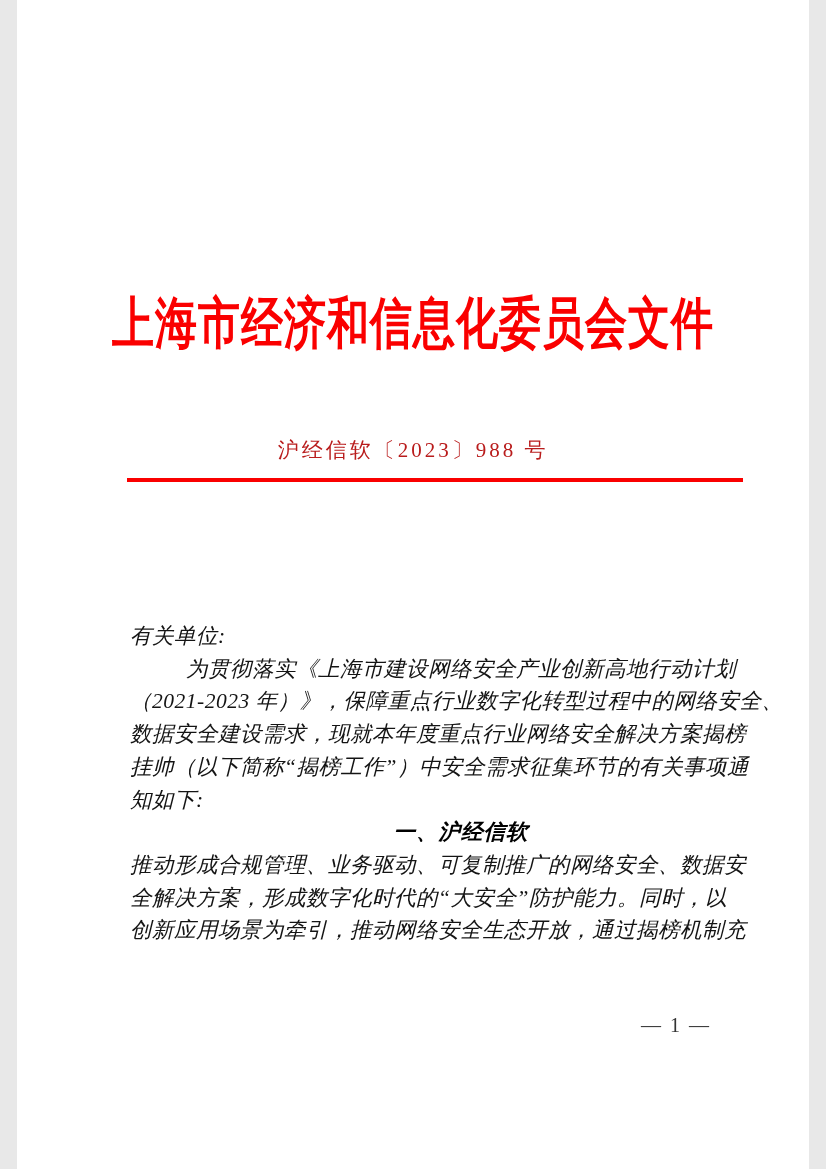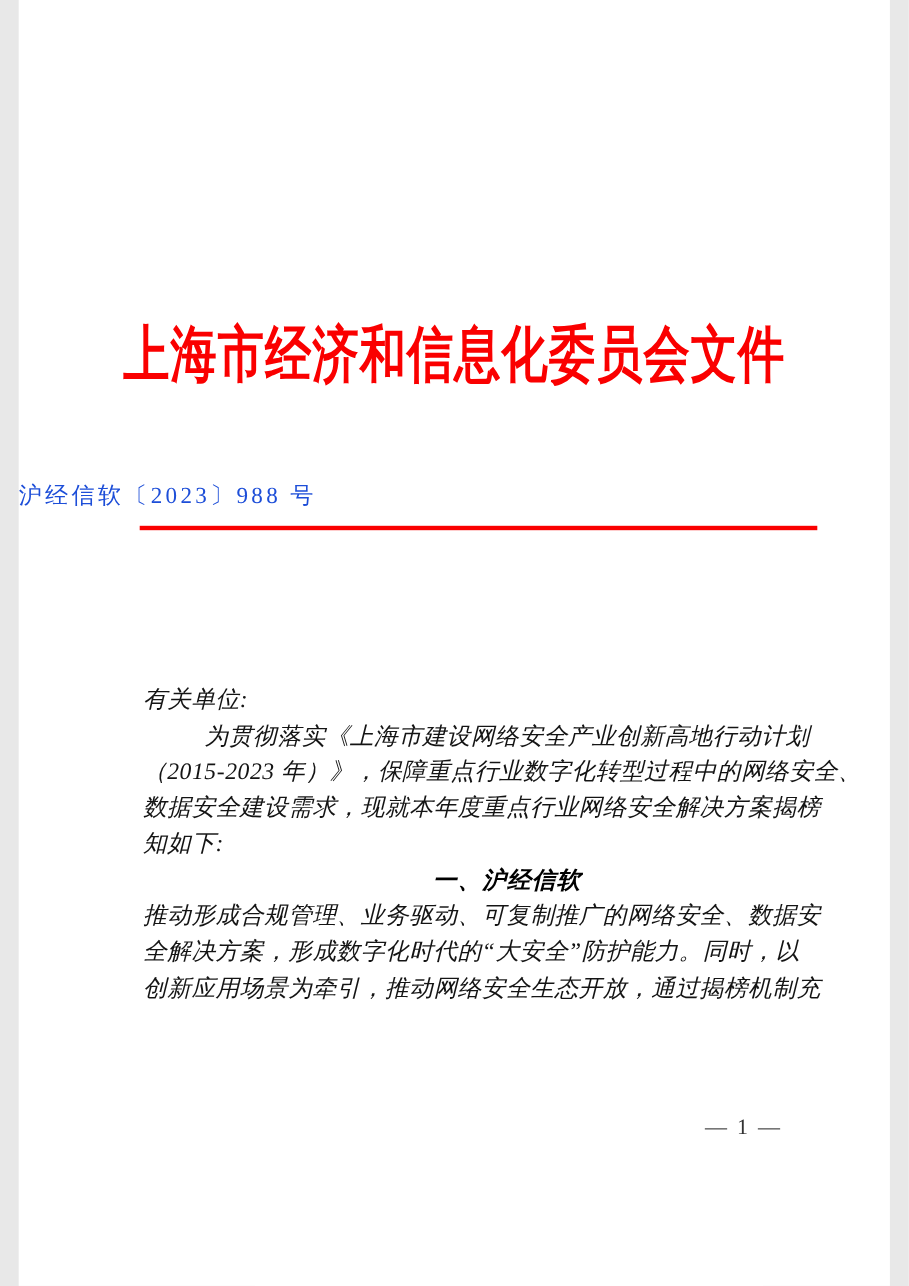--- a/index.html
+++ b/index.html
@@ -31,21 +31,22 @@
     transform: scaleY(1.32);
     transform-origin: center top;
     white-space: nowrap;
   }
   
   .doc-number {
     position: absolute;
     top: 436px;
     left: 0;
     width: 100%;
-    color: #1d4ed8;
+    text-align: center;
+    color: #b91c1c;
     font-size: 21px;
     letter-spacing: 3px;
     white-space: nowrap;
   }
   
   .red-line {
     position: absolute;
     top: 478px;
     left: 110px;
     width: 616px;
@@ -108,22 +109,23 @@
   <div class="agency-title">上海市经济和信息化委员会文件</div>
 
   <div class="doc-number">沪经信软〔2023〕988 号</div>
 
   <div class="red-line"></div>
 
 
   <div class="body-block">
     <div class="body-line">有关单位:</div>
     <div class="body-line indent">为贯彻落实《上海市建设网络安全产业创新高地行动计划</div>
-    <div class="body-line">（2015-2023 年）》，保障重点行业数字化转型过程中的网络安全、</div>
+    <div class="body-line">（2021-2023 年）》，保障重点行业数字化转型过程中的网络安全、</div>
     <div class="body-line">数据安全建设需求，现就本年度重点行业网络安全解决方案揭榜</div>
+    <div class="body-line">挂帅（以下简称“揭榜工作”）中安全需求征集环节的有关事项通</div>
     <div class="body-line">知如下:</div>
     <div class="body-line indent section-heading">一、沪经信软</div>
     <div class="body-line">推动形成合规管理、业务驱动、可复制推广的网络安全、数据安</div>
     <div class="body-line">全解决方案，形成数字化时代的“大安全”防护能力。同时，以</div>
     <div class="body-line">创新应用场景为牵引，推动网络安全生态开放，通过揭榜机制充</div>
   </div>
 
   <div class="page-number">— 1 —</div>
 
 </div>

